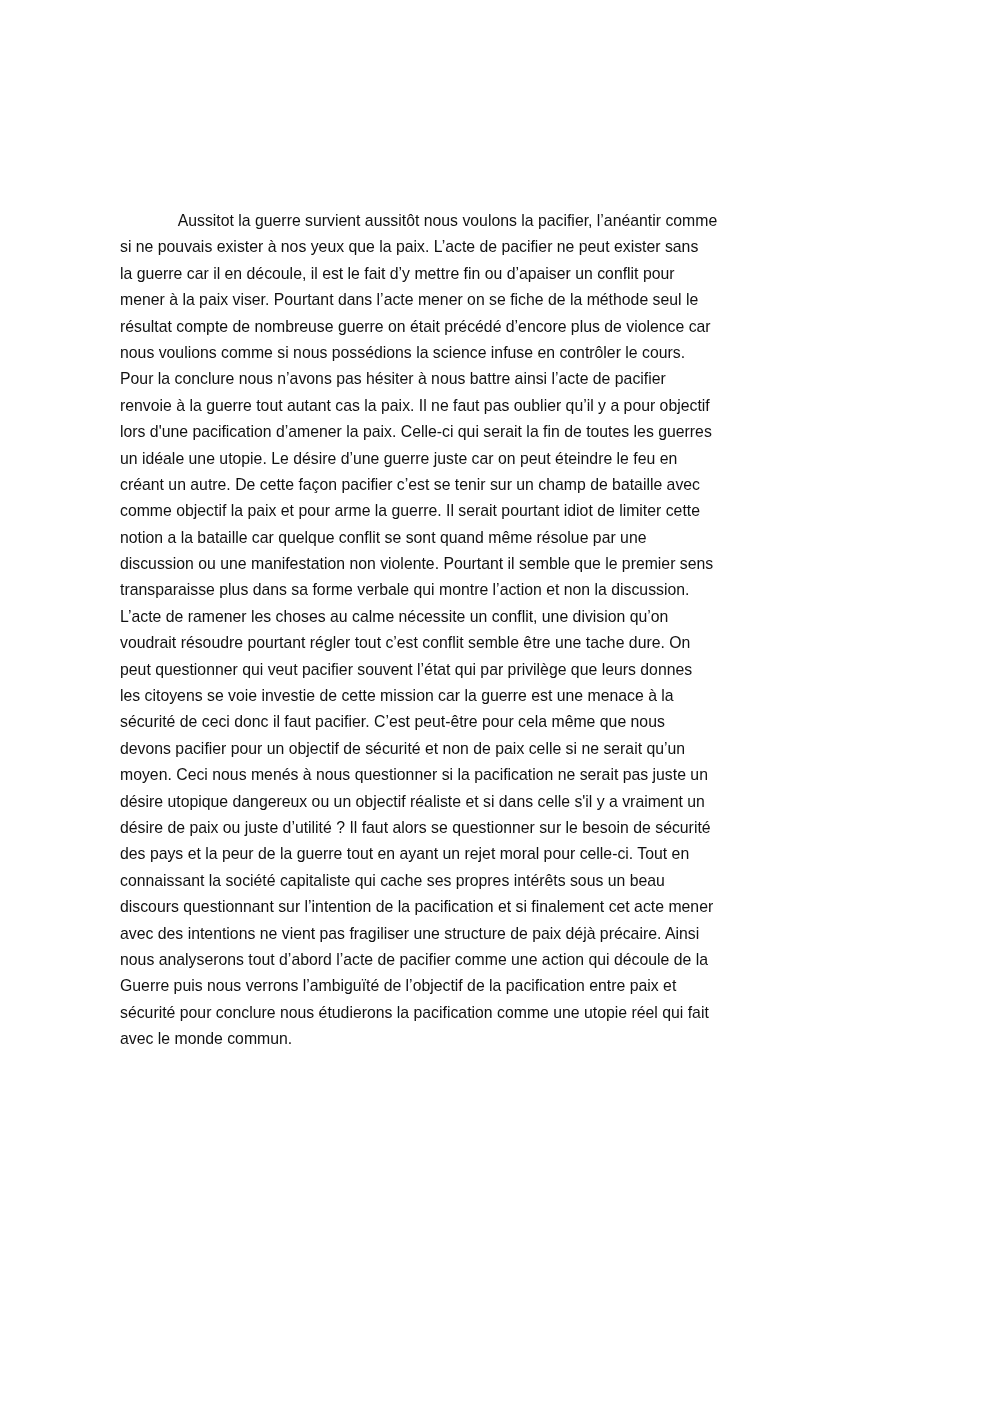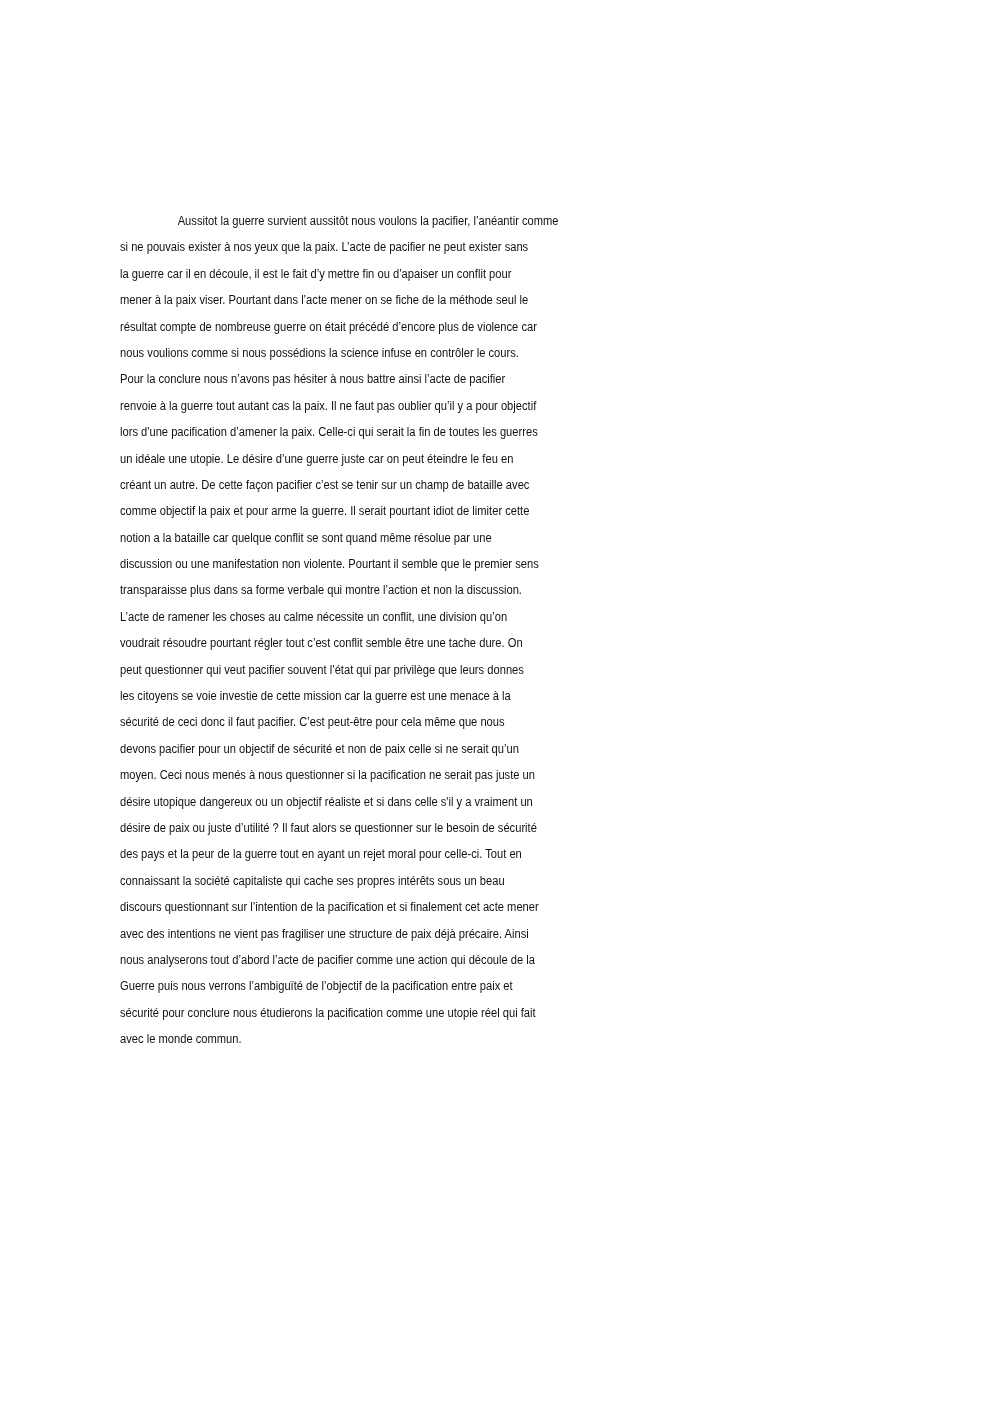--- a/index.html
+++ b/index.html
@@ -4,21 +4,21 @@
   <style>
     html, body { margin: 0; padding: 0; background: #ffffff; }
     body { width: 993px; height: 1404px; position: relative; overflow: hidden; }
     .page { position: absolute; left: 0; top: 0; width: 993px; height: 1404px; background: #ffffff; }
     .paragraph {
       position: absolute;
       left: 120px;
       top: 208px;
       width: 760px;
       font-family: "Liberation Sans", sans-serif;
-      font-size: 12px;
+      font-size: 17px;
       line-height: 26.4px;
       color: #111111;
     }
     .line {
       display: block;
       white-space: nowrap;
       transform-origin: left center;
       transform: scaleX(0.93);
       height: 26.4px;
     }

